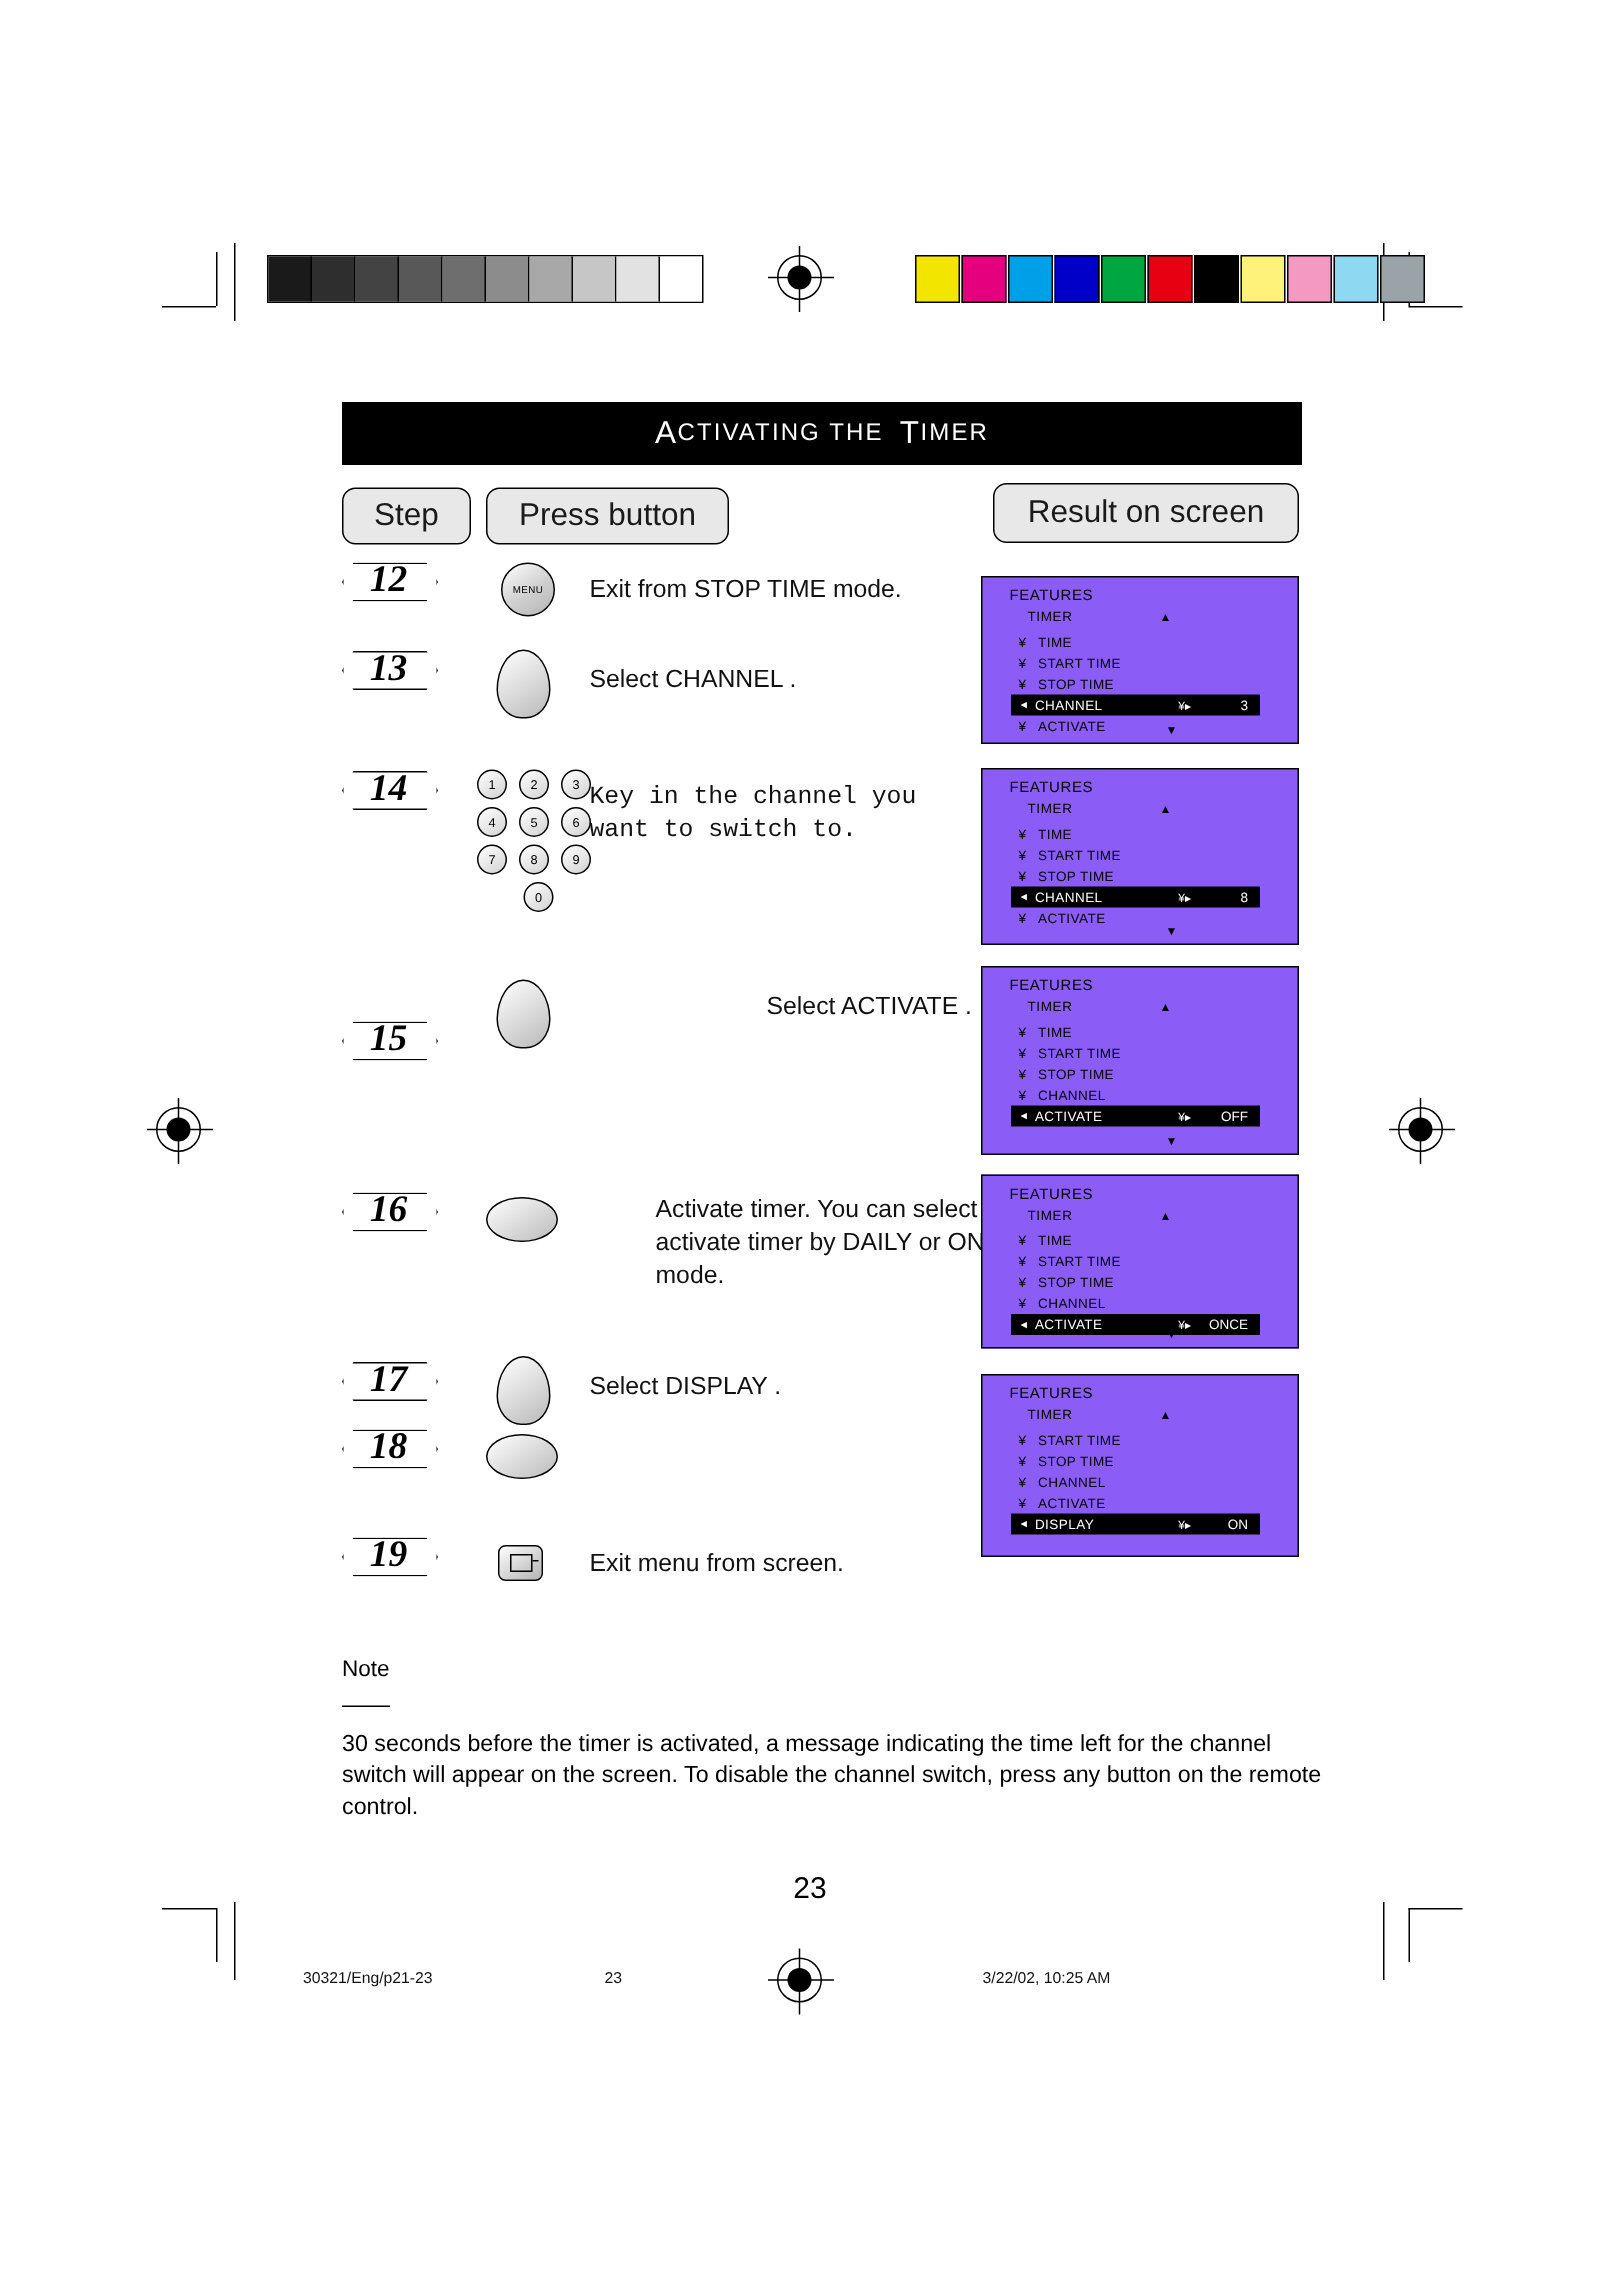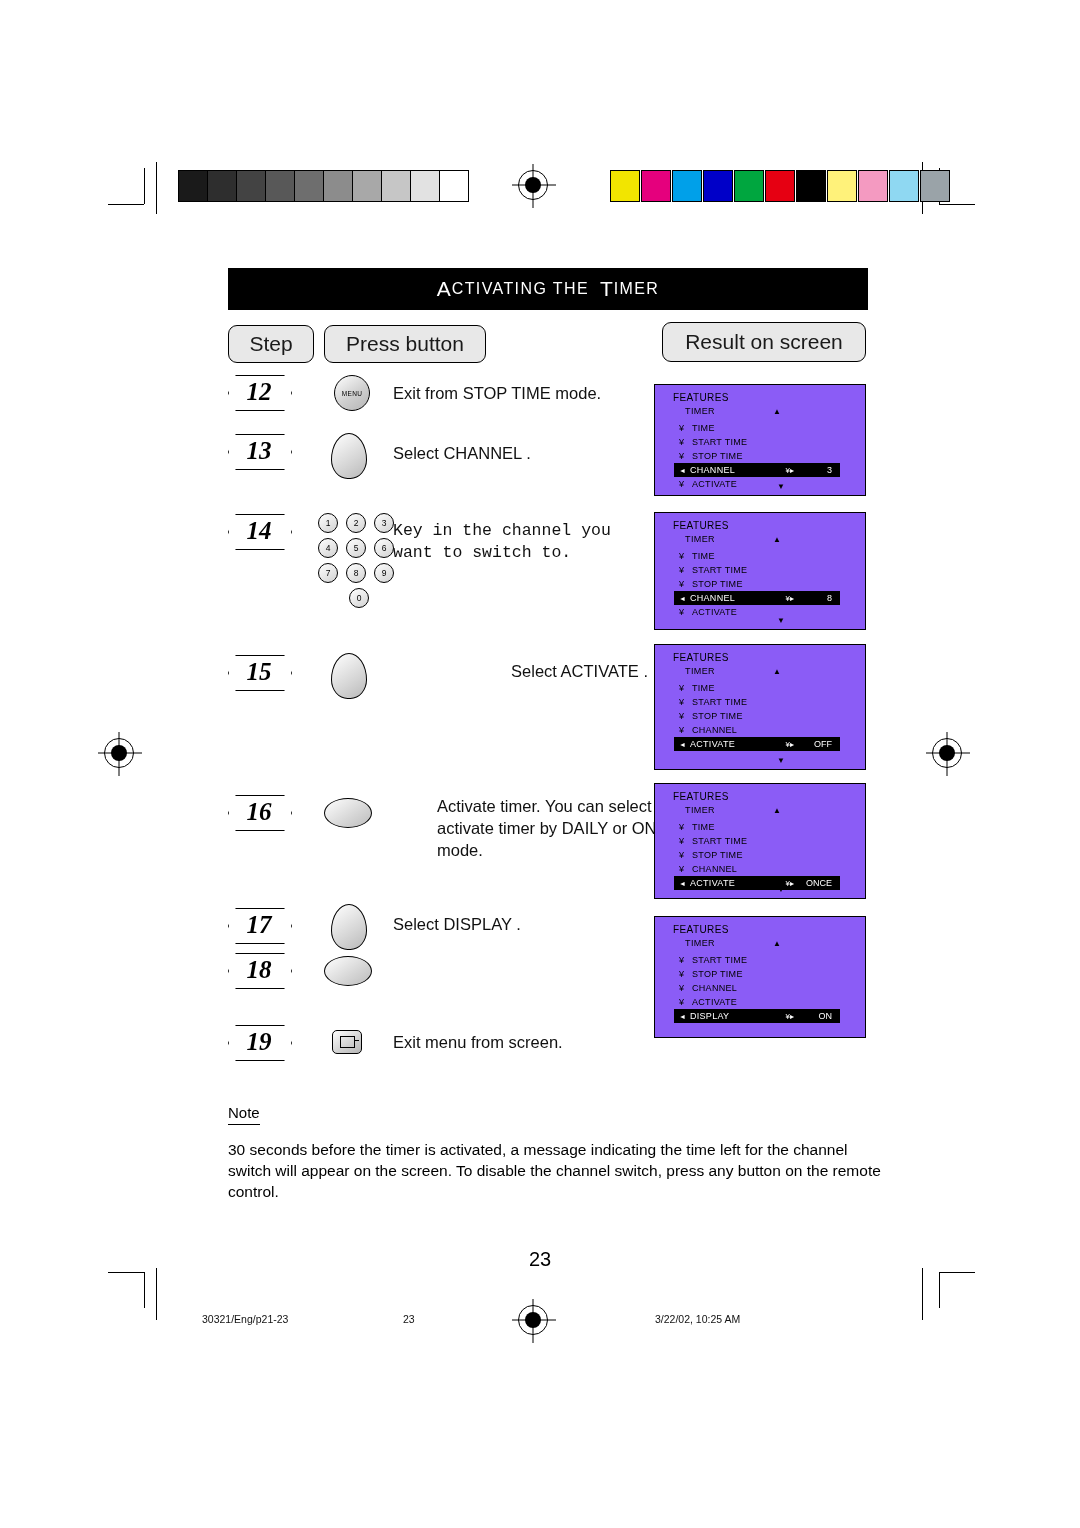--- a/index.html
+++ b/index.html
@@ -45,21 +45,21 @@
   .pill{
     position:absolute;border:1px solid #000;border-radius:9px;background:#e8e8e8;
     display:flex;align-items:center;justify-content:center;font-size:21px;color:#1a1a1a;
   }
   #pill-step{left:228px;top:325px;width:84px;height:36px;}
   #pill-press{left:324px;top:325px;width:160px;height:36px;}
   #pill-result{left:662px;top:322px;width:202px;height:38px;}
 
   
   .step-num{
-    position:absolute;width:62px;height:34px;
+    position:absolute;width:62px;height:24px;
     display:flex;align-items:center;justify-content:center;
     font-family:"Liberation Serif", serif;font-style:italic;font-weight:bold;font-size:25px;
   }
   .step-num:before{
     content:"";position:absolute;left:0;top:0;width:100%;height:100%;
     border:1.4px solid #000;
     clip-path:polygon(12% 0,88% 0,100% 50%,88% 100%,12% 100%,0 50%);
   }
   .step-num span{position:relative;z-index:2;}
 
@@ -110,21 +110,21 @@
   .osd .r .lbl{letter-spacing:.3px;}
   .osd .r.sel{background:#000;color:#fff;width:166px;margin-left:-5px;padding-left:5px;box-sizing:border-box;}
   .osd .r.sel .arL{margin-right:4px;font-size:7px;}
   .osd .r.sel .val{position:absolute;right:8px;}
   .osd .r.sel .yenr{position:absolute;right:46px;font-size:8px;}
   .osd .up{position:absolute;font-size:8px;}
   .osd .dn{position:absolute;font-size:8px;}
 
   
   .note{position:absolute;left:228px;top:1104px;font-size:15px;}
-  .note .hd{border-bottom:1px solid #000;display:inline-block;padding-bottom:3px;}
+  .note .hd{border-bottom:1px solid #000;display:inline-block;padding-bottom:16px;}
   .note p{margin:14px 0 0 0;width:660px;line-height:21px;font-size:15.5px;}
 
   .pageno{position:absolute;left:0;right:0;top:1248px;text-align:center;font-size:20px;}
 
   .footer{position:absolute;top:1313px;font-size:10.5px;color:#111;}
 </style>
 </head>
 <body>
 
 <div class="page">
@@ -231,21 +231,21 @@
       <div class="key">7</div>
       <div class="key">8</div>
       <div class="key">9</div>
     </div>
     <div class="row last">
       <div class="key">0</div>
     </div>
   </div>
   <div class="desc" style="left:393px;top:520px;width:250px;font-family:Liberation Mono, monospace;">Key in the channel you want to switch to.</div>
 
-  <div class="step-num" style="left:228px;top:655px;text-align:center;">
+  <div class="step-num" style="left:228px;top:681px;text-align:center;">
     <span>15</span>
     </div>
   <div class="btn-oval" style="left:331px;top:653px;"></div>
   <div class="desc" style="left:393px;top:660px;text-align:right;">Select ACTIVATE .</div>
 
   <div class="step-num" style="left:228px;top:795px;">
     <span>16</span>
     </div>
   <div class="btn-wide" style="left:324px;top:798px;"></div>
   <div class="desc" style="left:393px;top:795px;width:245px;margin-left:44px;">Activate timer. You can select to activate timer by DAILY  or ONCE  mode.</div>

